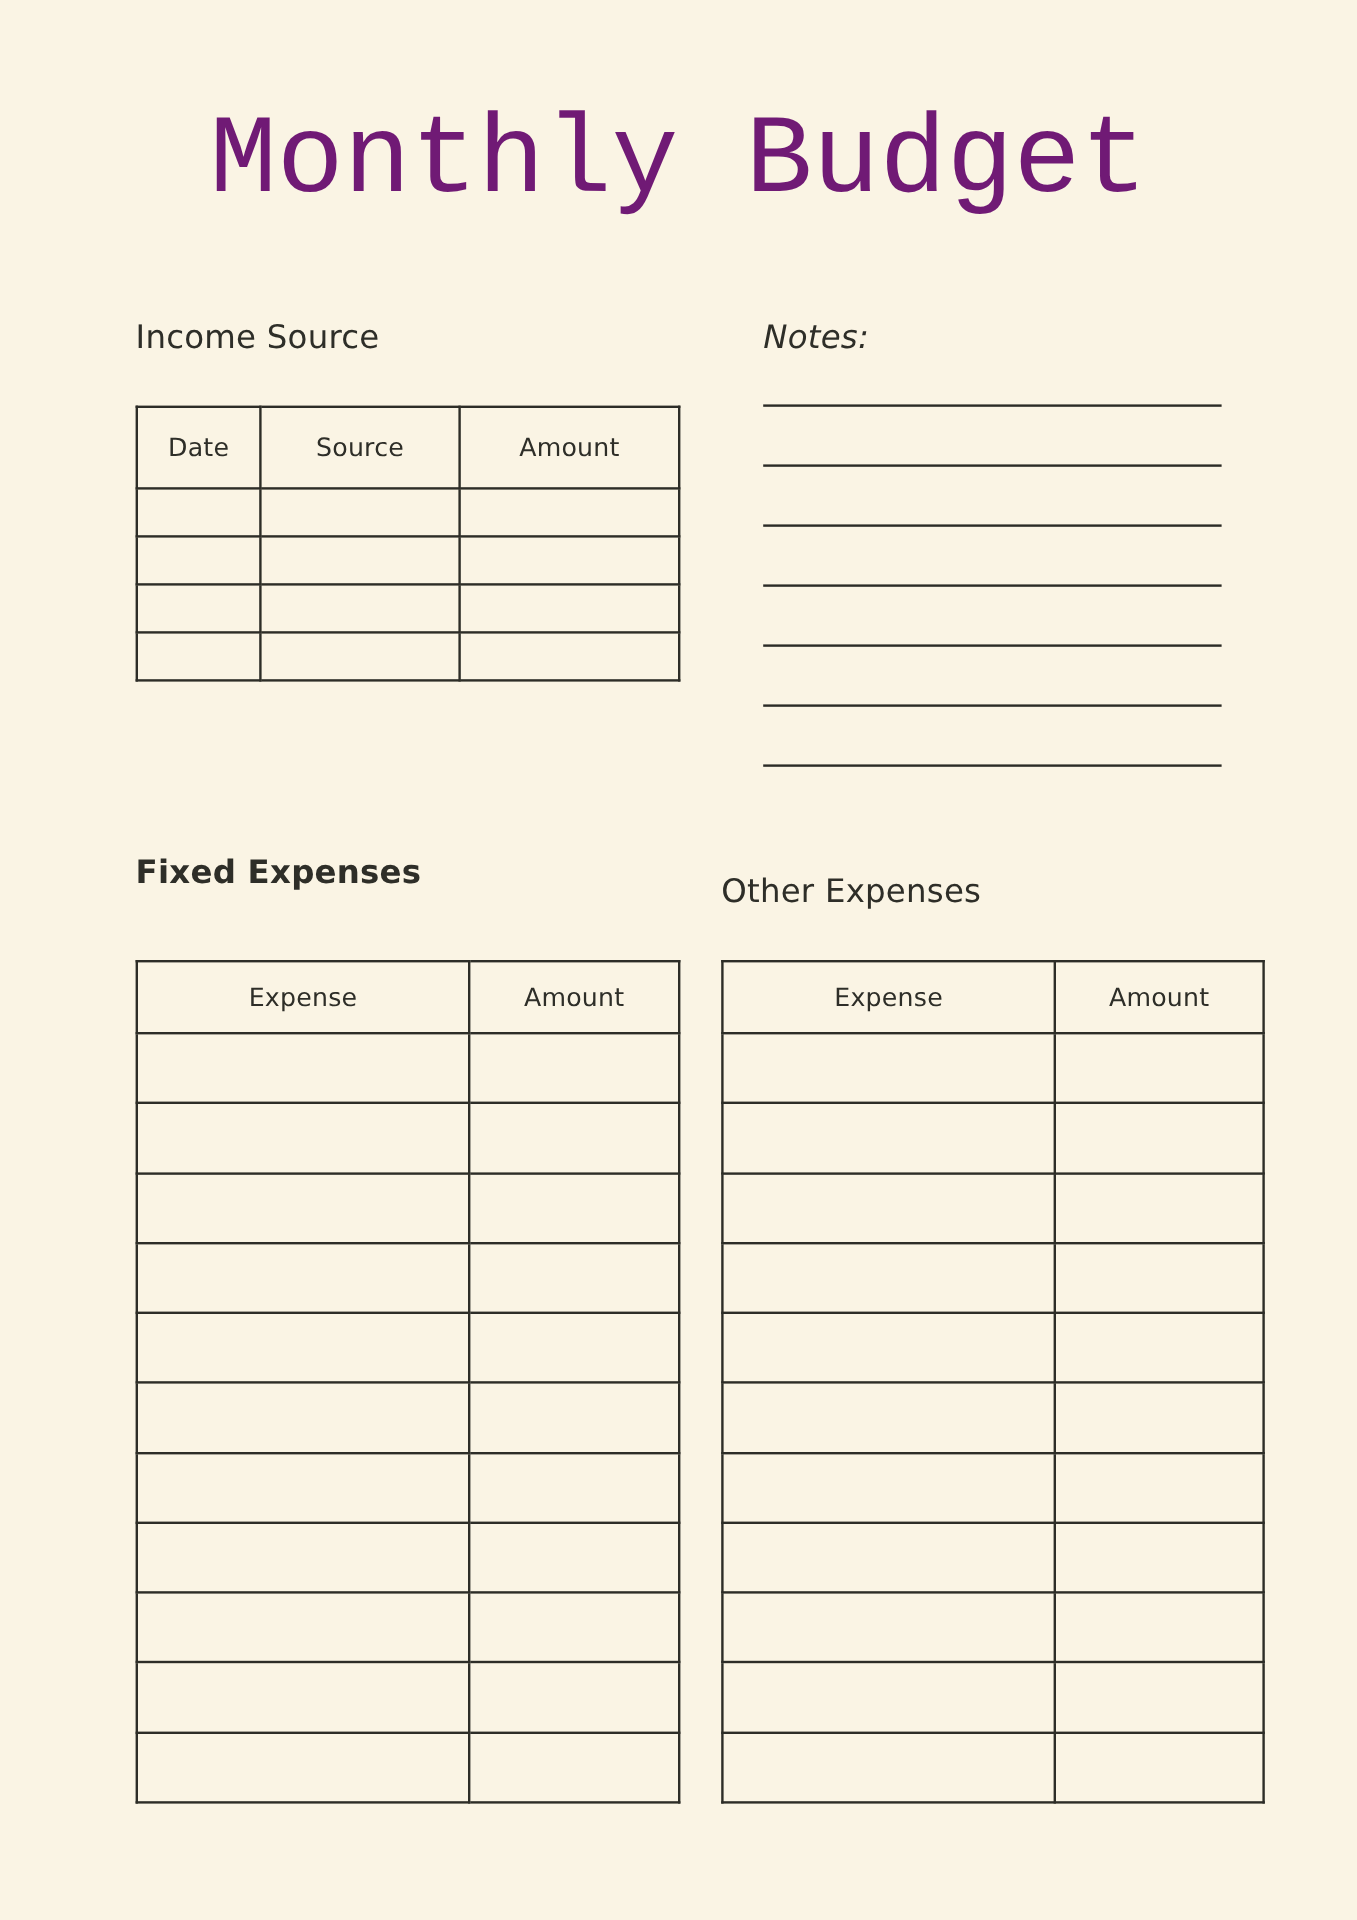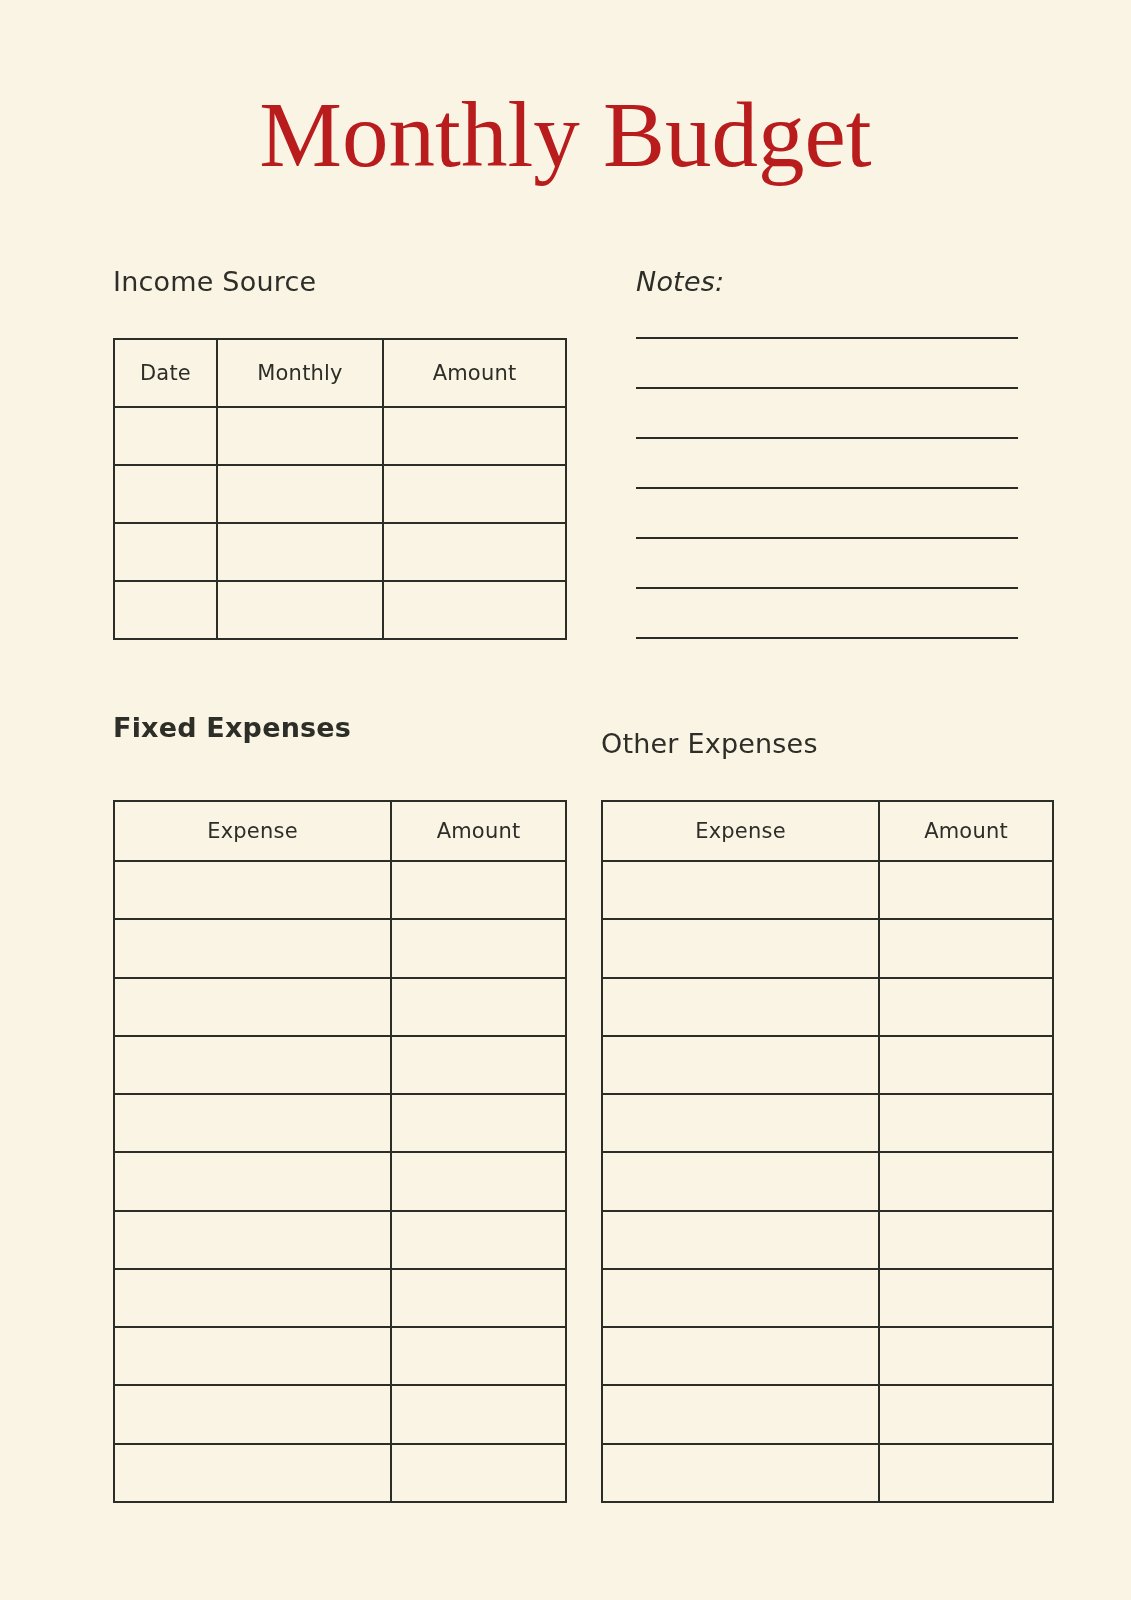--- a/index.html
+++ b/index.html
@@ -11,25 +11,25 @@
     font-family: "DejaVu Sans", sans-serif;
     overflow: hidden;
   }
 
   .page-title {
     position: absolute;
     left: 0;
     top: 84px;
     width: 1131px;
     text-align: center;
-    font-family: Liberation Serif, serif;
+    font-family: Liberation Mono, monospace;
     font-weight: 400;
     font-size: 93px;
     line-height: 1.1;
-    color: #b91c1c;
+    color: #701a75;
     letter-spacing: 0px;
   }
 
   .section-heading {
     position: absolute;
     font-family: "DejaVu Sans", sans-serif;
     font-weight: 400;
     font-size: 27px;
     line-height: 1.15;
     color: #2E2E28;
@@ -55,21 +55,21 @@
   table.planner-table th {
     font-family: "DejaVu Sans", sans-serif;
     font-weight: 400;
     font-size: 21px;
     color: #2E2E28;
     text-align: center;
     vertical-align: middle;
     letter-spacing: 0.2px;
   }
 
-  #income-table { left: 113px; top: 338px; width: 452px; height: 302px; }
+  #income-table { left: 113px; top: 338px; width: 452px; height: 230px; }
   #income-table thead tr { height: 68px; }
 
   #fixed-table { left: 113px; top: 800px; width: 452px; height: 703px; }
   #fixed-table thead tr { height: 60px; }
 
   #other-table { left: 601px; top: 800px; width: 451px; height: 703px; }
   #other-table thead tr { height: 60px; }
 
   #notes-lines {
     position: absolute;
@@ -92,21 +92,21 @@
 
 <table class="planner-table" id="income-table">
   <colgroup>
     <col style="width:103px">
     <col style="width:166px">
     <col style="width:183px">
   </colgroup>
   <thead>
     <tr>
       <th>Date</th>
-      <th>Monthly</th>
+      <th>Source</th>
       <th>Amount</th>
     </tr>
   </thead>
   <tbody>
       <tr>
         <td></td>
         <td></td>
         <td></td>
       </tr>
       <tr>

